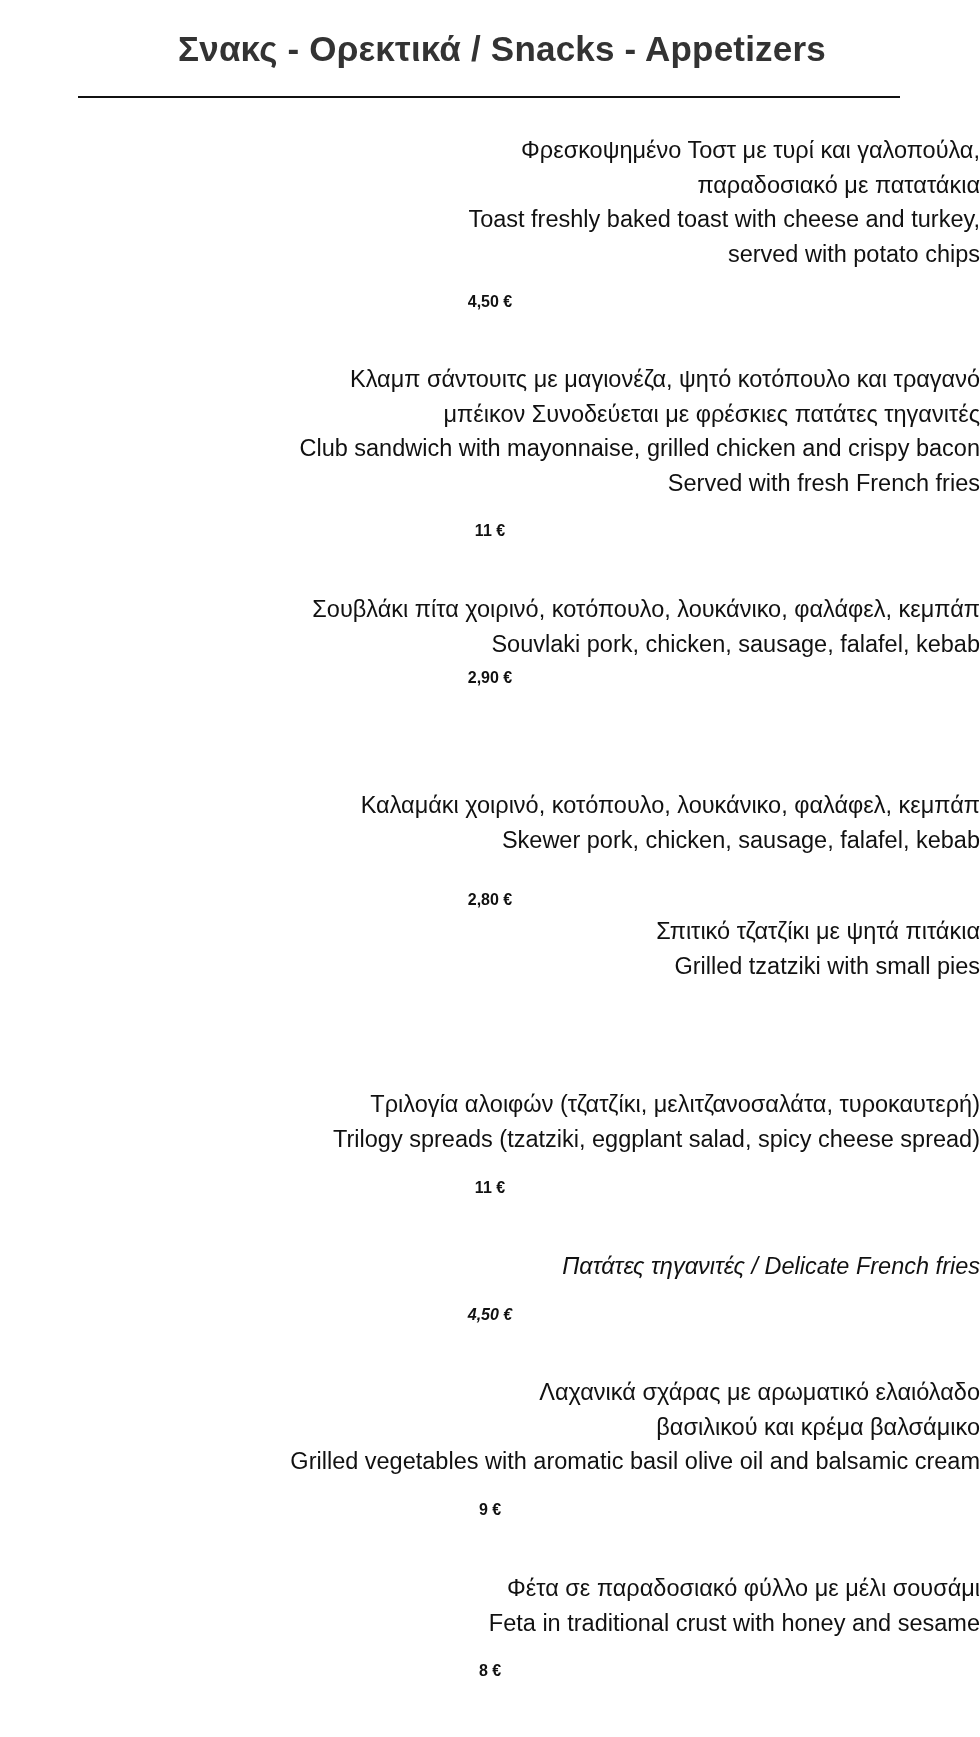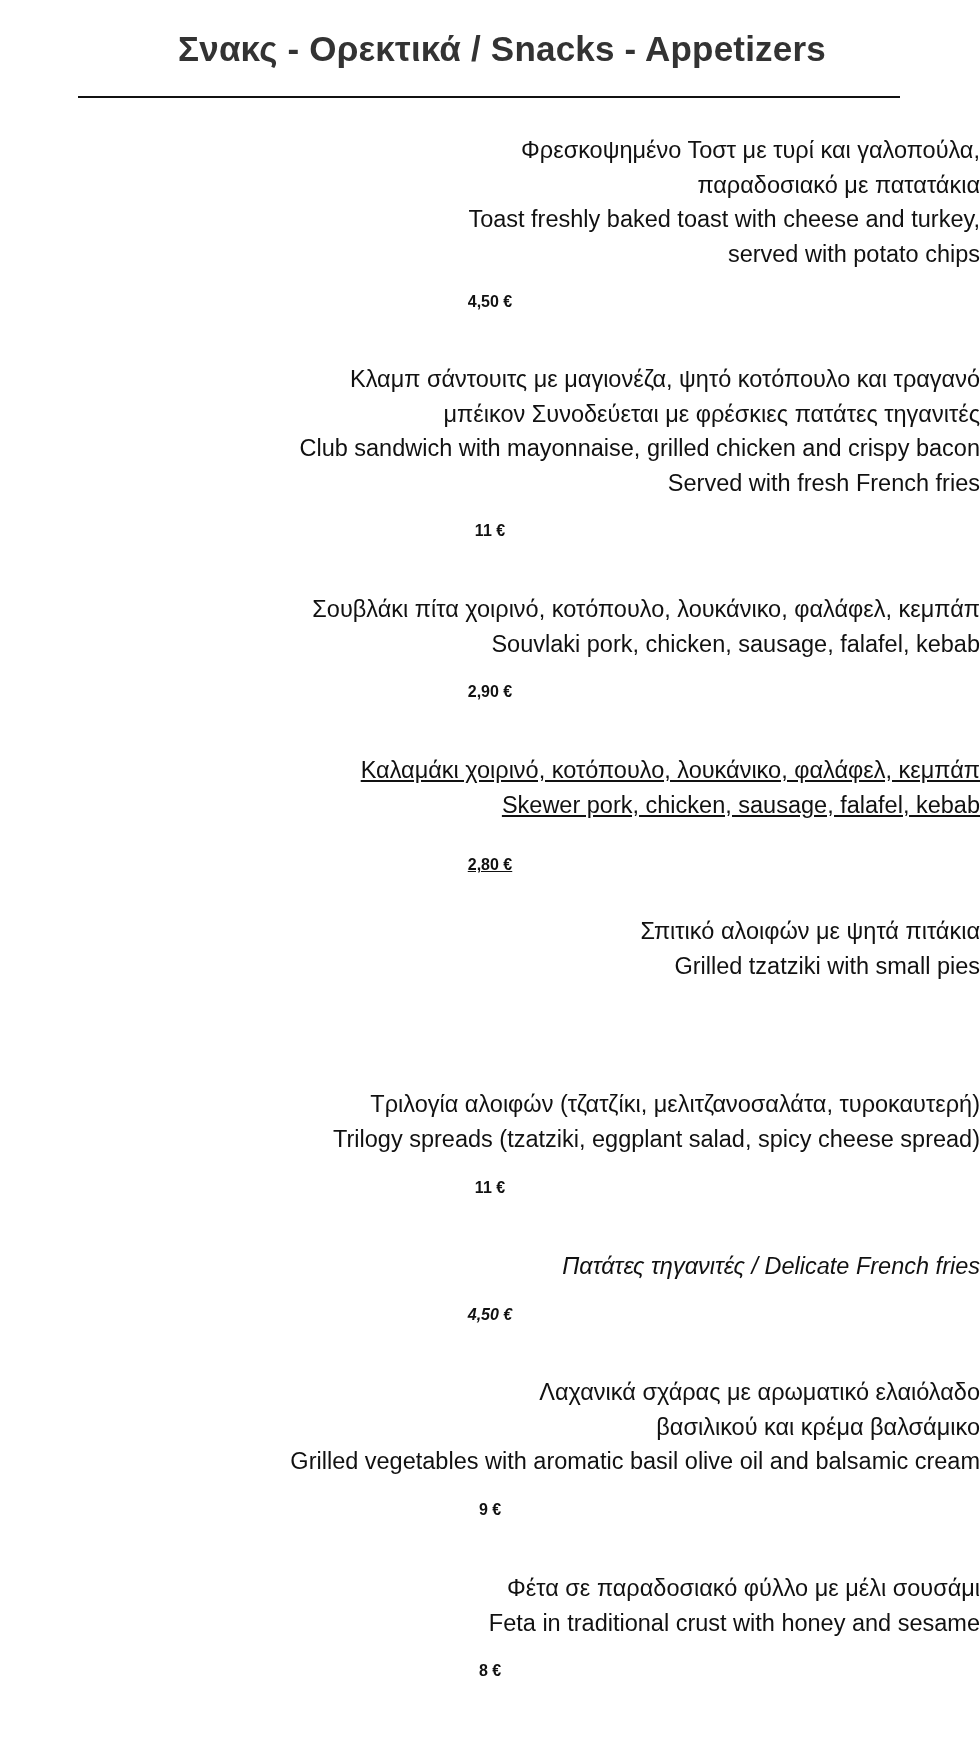--- a/index.html
+++ b/index.html
@@ -31,31 +31,31 @@
   <span class="line">Κλαμπ σάντουιτς με μαγιονέζα, ψητό κοτόπουλο και τραγανό</span>
   <span class="line">μπέικον  Συνοδεύεται με φρέσκιες πατάτες τηγανιτές</span>
   <span class="line">Club sandwich with mayonnaise, grilled chicken and crispy bacon</span>
   <span class="line">Served with fresh French fries</span>
   <span class="price" style="margin-top:14px;">11 €</span>
 </div>
 
 <div class="item" style="top:592px;">
   <span class="line">Σουβλάκι πίτα χοιρινό, κοτόπουλο, λουκάνικο, φαλάφελ, κεμπάπ</span>
   <span class="line">Souvlaki pork, chicken, sausage, falafel, kebab</span>
-  <span class="price" style="margin-top:14px;">2,90 €</span>
+  <span class="price" style="">2,90 €</span>
 </div>
 
-<div class="item" style="top:753px;text-decoration:underline;">
+<div class="item" style="top:788px;">
   <span class="line">Καλαμάκι χοιρινό, κοτόπουλο, λουκάνικο, φαλάφελ, κεμπάπ</span>
   <span class="line">Skewer pork, chicken, sausage, falafel, kebab</span>
   <span class="price" style="margin-top:26px;">2,80 €</span>
 </div>
 
 <div class="item" style="top:914px;">
-  <span class="line">Σπιτικό αλοιφών με ψητά πιτάκια</span>
+  <span class="line">Σπιτικό τζατζίκι με ψητά πιτάκια</span>
   <span class="line">Grilled tzatziki with small pies</span>
 </div>
 
 <div class="item" style="top:1087px;">
   <span class="line">Τριλογία αλοιφών (τζατζίκι, μελιτζανοσαλάτα, τυροκαυτερή)</span>
   <span class="line">Trilogy spreads (tzatziki, eggplant salad, spicy cheese spread)</span>
   <span class="price" style="margin-top:15px;">11 €</span>
 </div>
 
 <div class="item" style="top:1249px;font-style:italic;">

